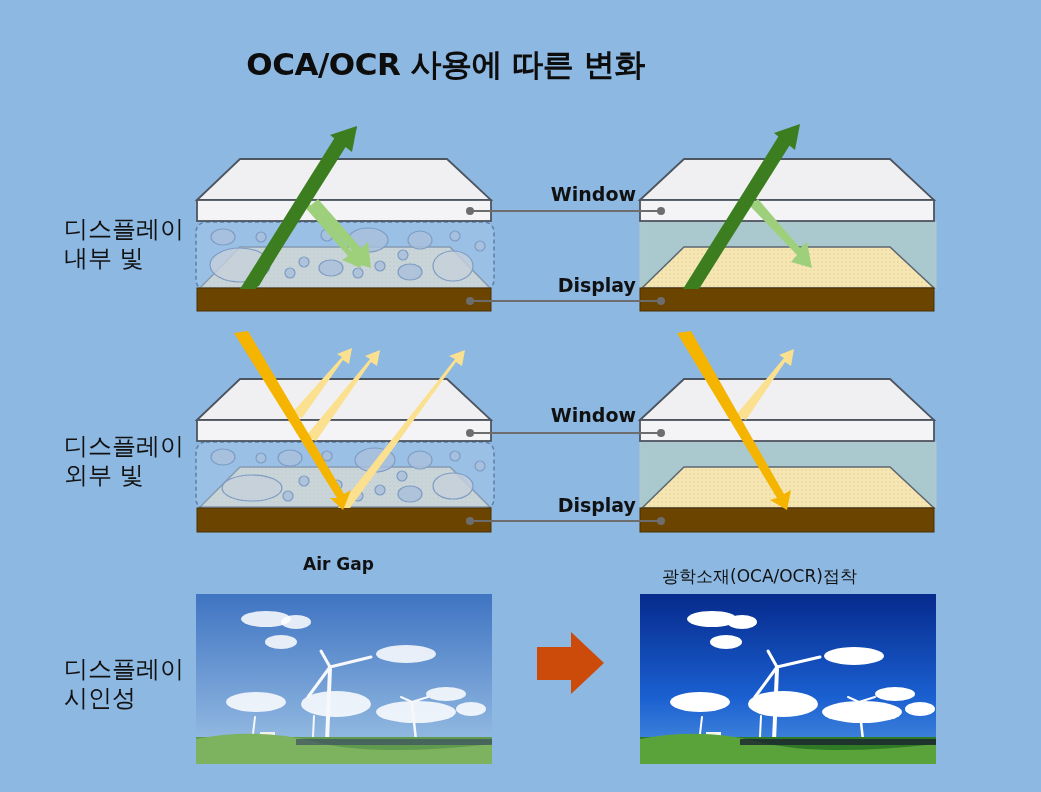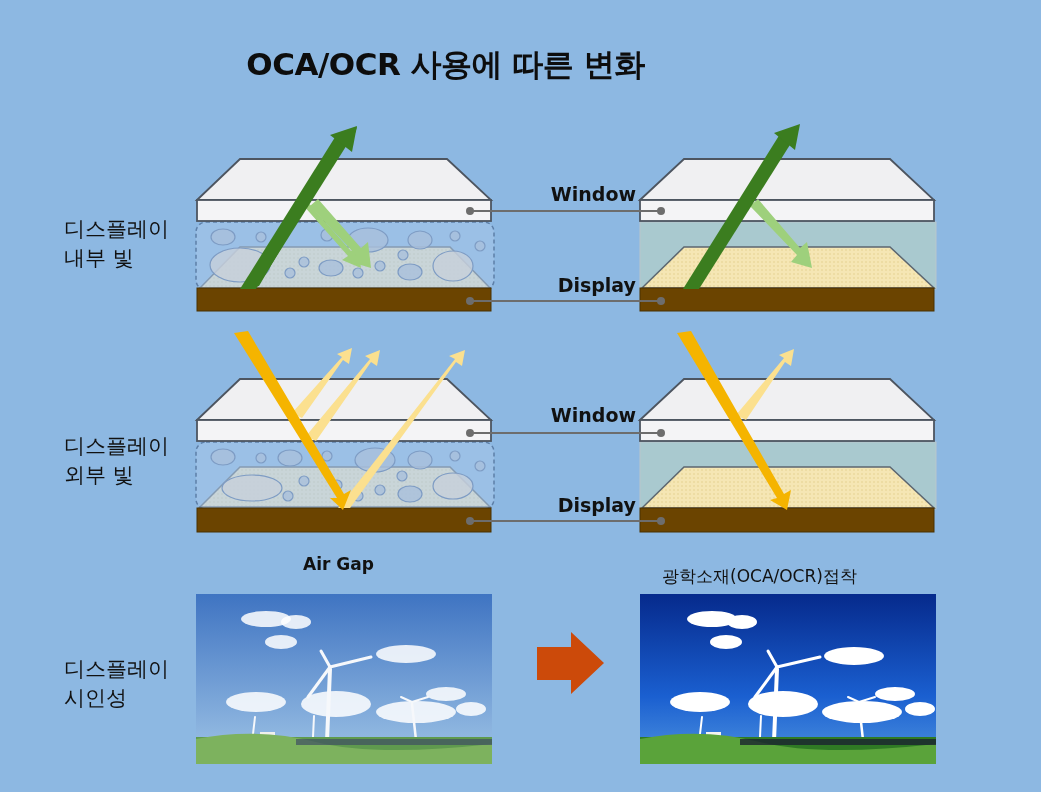--- a/index.html
+++ b/index.html
@@ -7,21 +7,21 @@
     width:1041px; height:792px; overflow:hidden;
     background:#8db8e2;
     font-family:"DejaVu Sans", "Liberation Sans", sans-serif;
     position:relative;
   }
   .title {
     position:absolute; left:0; top:44px; width:891px; text-align:center;
     font-size:31px; font-weight:bold; color:#0d0d0d; letter-spacing:-0.5px;
   }
   .row-label {
-    position:absolute; left:64px; font-size:21px; line-height:29px; color:#111;
+    position:absolute; left:64px; font-size:24px; line-height:29px; color:#111;
   }
   .layer-label {
     position:absolute; font-size:19px; font-weight:bold; color:#111; text-align:right; width:140px;
   }
   .caption {
     position:absolute; font-size:17px; color:#111;
   }
   .caption.bold { font-weight:bold; }
   svg.diagram { position:absolute; left:0; top:0; }
   .photo { position:absolute; overflow:hidden; }

